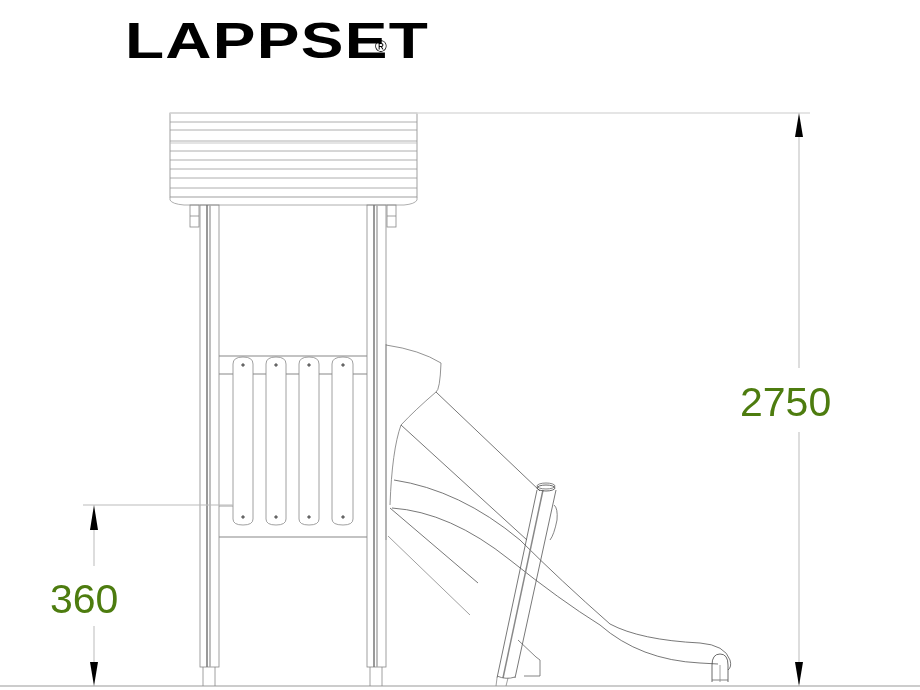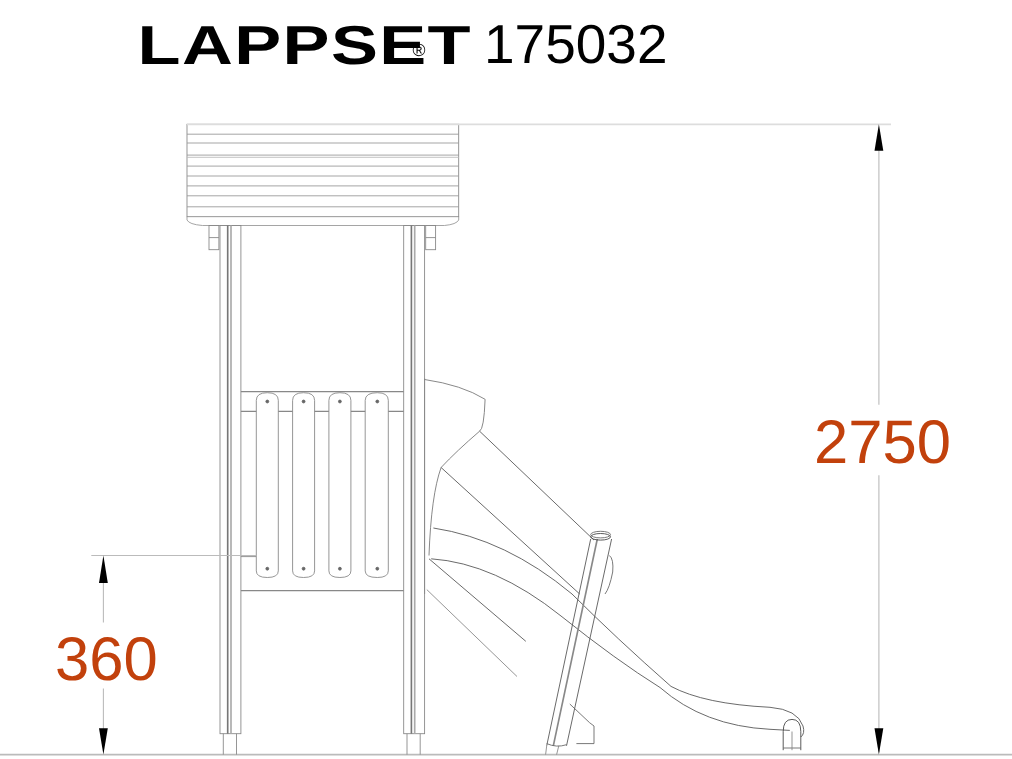--- a/index.html
+++ b/index.html
@@ -14,33 +14,32 @@
   .reg {
     position: absolute; left: 375px; top: 38px;
     font-family: "Liberation Sans", sans-serif; font-size: 16px; color: #000;
   }
   .product-no {
     position: absolute; left: 440px; top: 12px;
     font-family: "Liberation Sans", sans-serif; font-size: 50px; color: #000; line-height: 56px;
   }
   .dim-label {
     position: absolute; font-family: "Liberation Sans", sans-serif;
-    font-size: 56px; color: #c2410c; line-height: 50px;
+    font-size: 41px; color: #4d7c0f; line-height: 50px;
   }
   .dim-total { left: 740px; top: 377px; }
   .dim-platform { left: 50px; top: 574px; }
   svg.drawing { position: absolute; left: 0; top: 0; }
 </style>
 </head>
 <body>
 
 <div class="header">
   <div class="brand">LAPPSET</div>
   <div class="reg">®</div>
-  <div class="product-no">175032</div>
 </div>
 
 <svg class="drawing" width="920" height="690" viewBox="0 0 920 690" xmlns="http://www.w3.org/2000/svg">
   <g fill="none" stroke="#666" stroke-width="0.8">
 
     <line x1="0" y1="686" x2="920" y2="686" stroke="#bbb" stroke-width="1.5"></line>
 
     <g>
       <rect x="170" y="113" width="247" height="84" stroke="#888"></rect>
       <line x1="170" y1="113" x2="810" y2="113" stroke="#ddd" stroke-width="1.5"></line>

